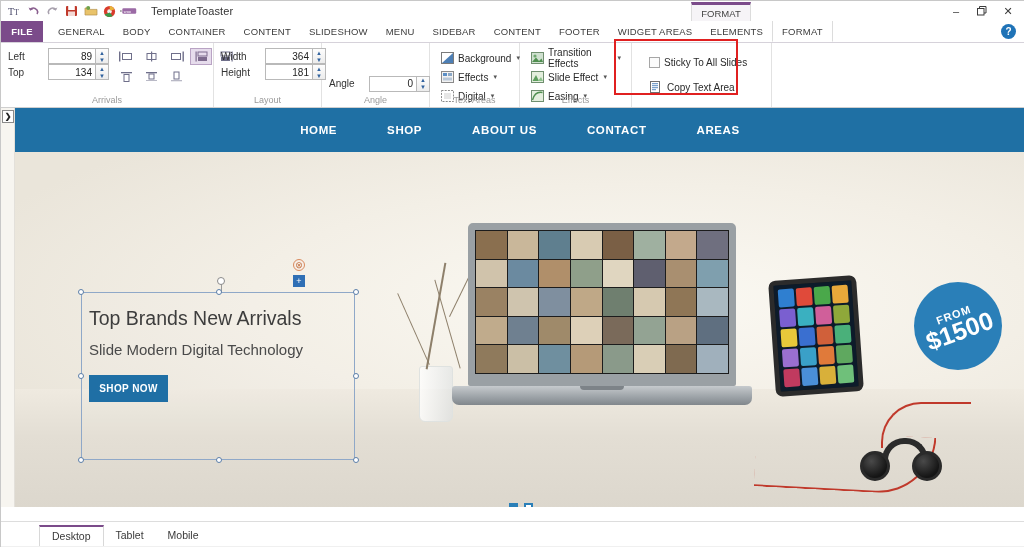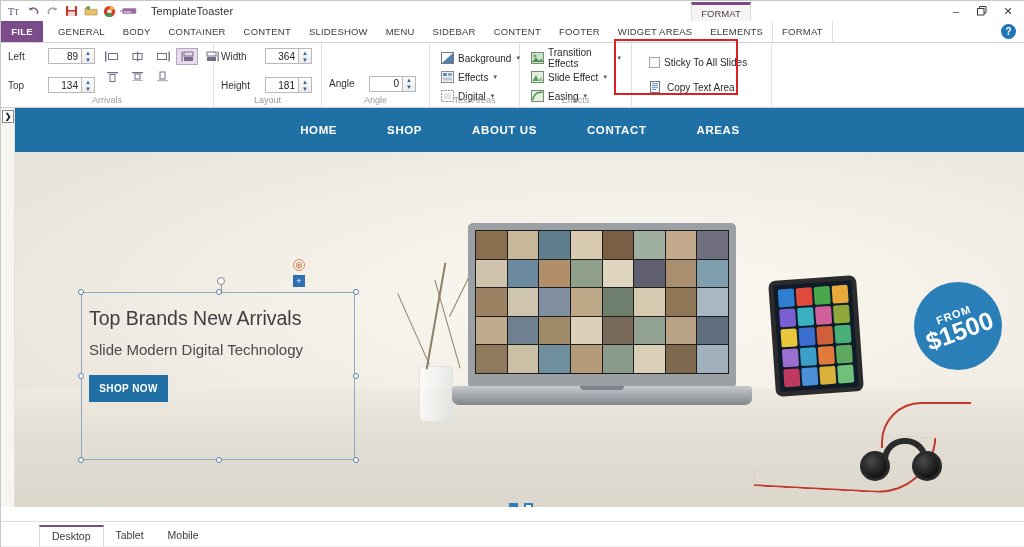--- a/index.html
+++ b/index.html
@@ -99,27 +99,27 @@
     border-right: 1px solid #e2e2e2;
     padding: 5px 7px 0 7px;
   }
   .rgroup:last-child { border-right: none; }
   .rgroup-label {
     position: absolute; bottom: 2px; left: 0; width: 100%;
     text-align: center; font-size: 9px; color: #9a9a9a;
   }
   .rgroup-body { display: flex; align-items: flex-start; gap: 6px; }
 
-  .field-rows { display: flex; flex-direction: column; gap: 13px; }
+  .field-rows { display: flex; flex-direction: column; gap: 0; }
   .field-row { display: flex; align-items: center; gap: 6px; }
   .field-label { font-size: 10px; color: #333; width: 34px; }
   .field-label.w { width: 38px; }
   .spin-wrap { display: flex; align-items: stretch; }
   .spin-input {
-    width: 34px; height: 16px;
+    width: 48px; height: 16px;
     border: 1px solid #b9b9b9; background: #fff;
     font-size: 10px; color: #222;
     text-align: right; padding-right: 3px;
     display: flex; align-items: center; justify-content: flex-end;
   }
   .spin-btns {
     width: 13px; height: 16px;
     border: 1px solid #b9b9b9; border-left: none;
     background: linear-gradient(#fdfdfd,#ececec);
     display: flex; flex-direction: column;

